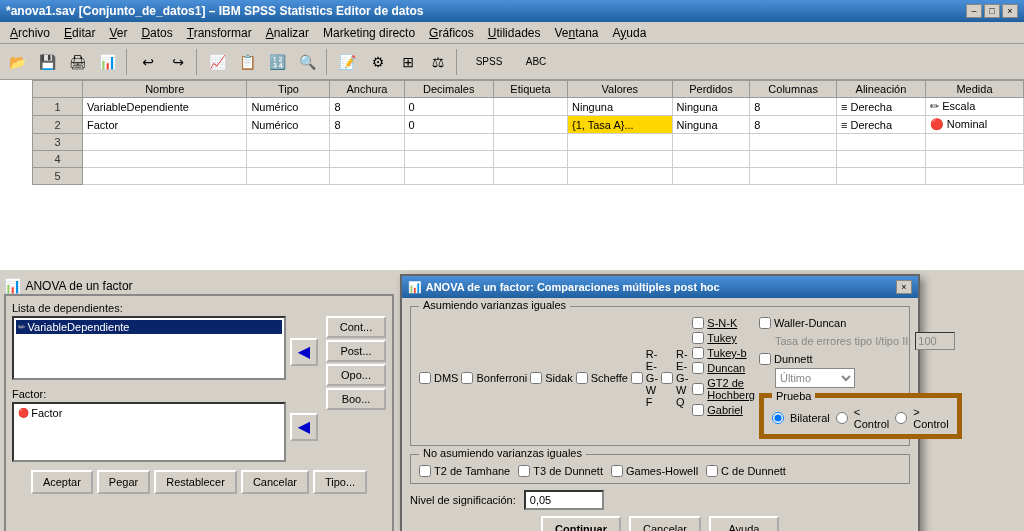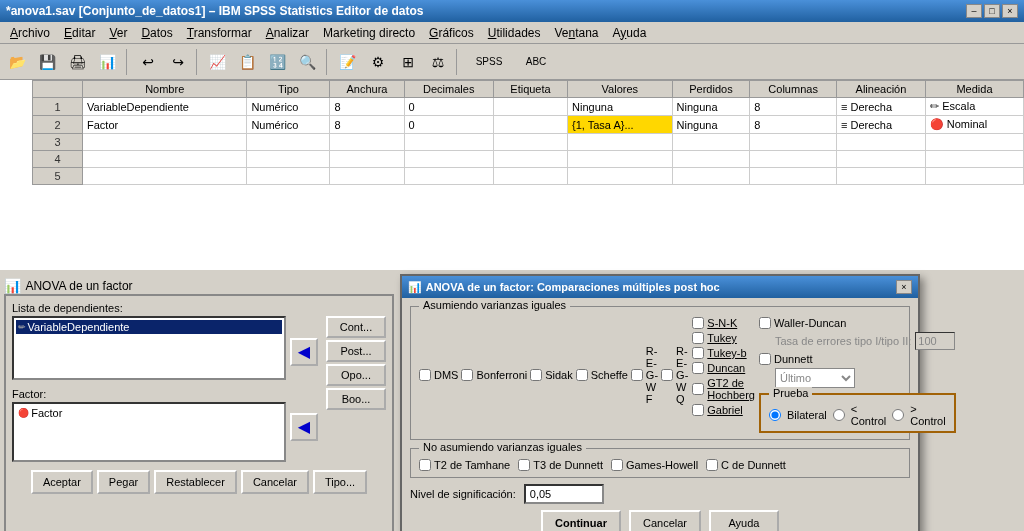--- a/index.html
+++ b/index.html
@@ -52,21 +52,21 @@
     .posthoc-body { padding: 8px; }
 
     
     .group-box { border: 1px solid #888; margin-bottom: 8px; padding: 4px 8px 6px; position: relative; background: #d4d0c8; }
     .group-box-title { position: absolute; top: -8px; left: 8px; background: #d4d0c8; padding: 0 4px; font-size: 11px; }
     .checkbox-row { display: flex; align-items: center; gap: 3px; font-size: 11px; }
     .checkbox-row input[type="checkbox"] { width: 12px; height: 12px; }
     .dunnett-input { width: 50px; height: 18px; border: 1px inset #888; font-size: 11px; padding: 0 2px; background: #d4d0c8; color: #888; }
     .categoria-select { height: 20px; font-size: 11px; border: 1px solid #888; background: white; min-width: 80px; }
 
-    .prueba-box { border: 2px solid #a16207; padding: 4px 8px; margin-top: 4px; position: relative; background: #d4d0c8; }
+    .prueba-box { border: 5px solid #a16207; padding: 4px 8px; margin-top: 4px; position: relative; background: #d4d0c8; }
     .prueba-title { position: absolute; top: -8px; left: 8px; background: #d4d0c8; padding: 0 4px; font-size: 11px; }
     .radio-row { display: flex; align-items: center; gap: 6px; font-size: 11px; margin-top: 4px; }
     .radio-row input[type="radio"] { width: 12px; height: 12px; }
 
     
     .sig-row { display: flex; align-items: center; gap: 8px; margin: 6px 0; font-size: 11px; }
     .sig-input { width: 80px; height: 20px; border: 2px inset #888; font-size: 11px; padding: 0 4px; background: white; }
 
     
     .dialog-btn-row { display: flex; justify-content: center; gap: 8px; margin-top: 4px; }

